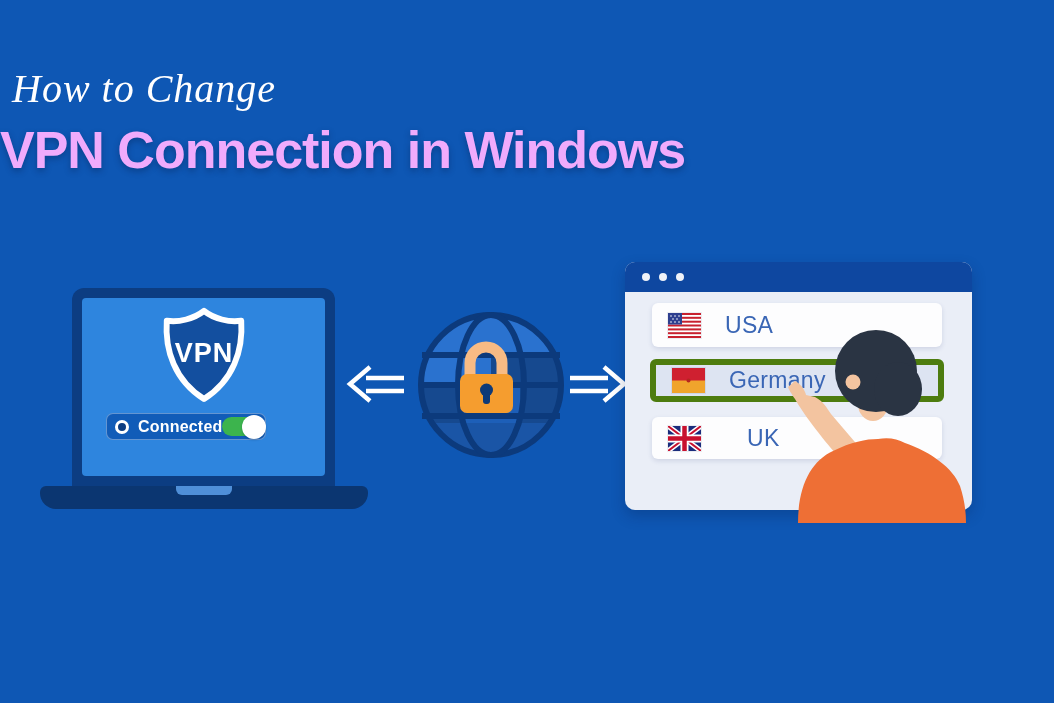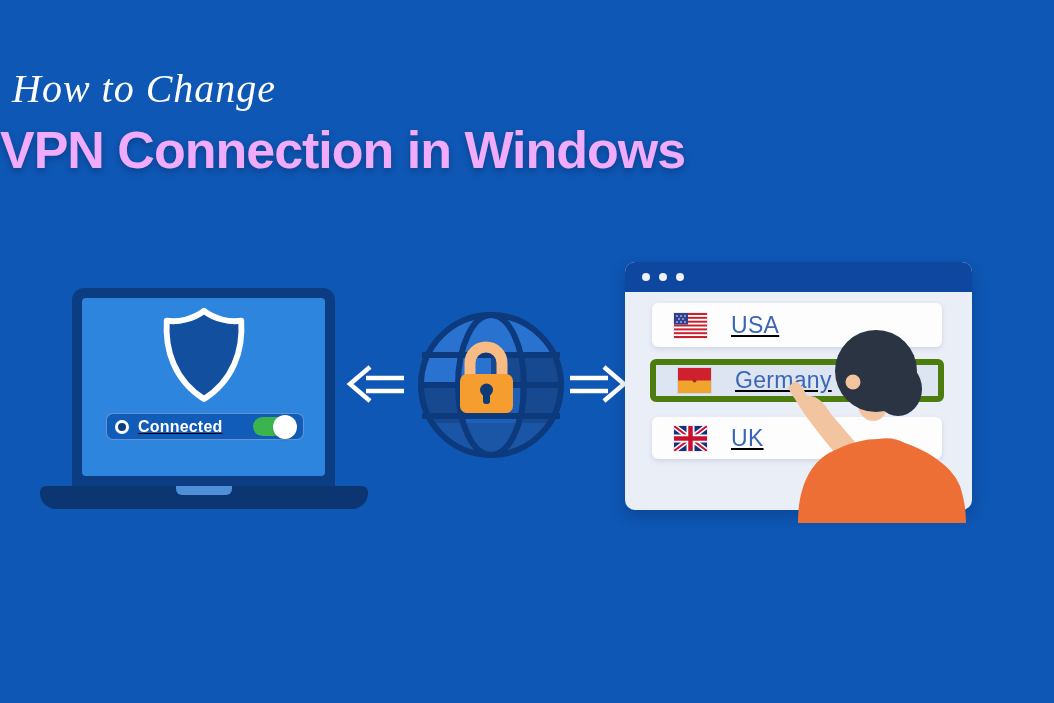--- a/index.html
+++ b/index.html
@@ -46,25 +46,24 @@
     position:absolute;left:136px;top:0;width:56px;height:9px;
     background:#4f8fd8;border-radius:0 0 6px 6px;
   }
   .shield-wrap{position:absolute;left:72px;top:8px;width:100px;height:98px;}
   .shield-wrap svg{position:absolute;left:0;top:0;}
   .shield-label{
     position:absolute;left:0;top:32px;width:100%;text-align:center;
     color:#fff;font-weight:bold;font-size:27px;letter-spacing:1px;
   }
   .status-row{
-    position:absolute;left:24px;width:198px;
+    position:absolute;left:24px;width:160px;
     background:#115cb8;border:1px solid rgba(255,255,255,.35);
     border-radius:7px;display:flex;align-items:center;box-sizing:border-box;
     padding:0 8px;
-    text-decoration:underline;
   }
   .status-row.row-connected{top:115px;height:27px;}
   .status-row.row-disconnected{top:147px;height:24px;}
   .radio-on{
     width:14px;height:14px;border-radius:50%;
     border:3.5px solid #fff;background:#0c3d82;box-sizing:border-box;flex:0 0 auto;
   }
   .radio-off{
     width:14px;height:14px;border-radius:50%;background:#fff;flex:0 0 auto;
   }
@@ -91,51 +90,52 @@
   .win-titlebar{
     position:absolute;left:0;top:0;width:100%;height:30px;
     background:#0e47a0;border-radius:10px 10px 0 0;
     display:flex;align-items:center;padding-left:17px;box-sizing:border-box;gap:9px;
   }
   .win-dot{width:8px;height:8px;border-radius:50%;background:#eef2f8;}
   .country-row{
     position:absolute;left:27px;width:290px;height:44px;
     background:#fdfdfe;border-radius:6px;
     box-shadow:0 2px 5px rgba(40,60,120,.14);
-    display:flex;align-items:center;padding-left:22px;box-sizing:border-box;text-decoration:underline;
+    display:flex;align-items:center;padding-left:16px;box-sizing:border-box;
   }
   .country-row.selected{
     left:25px;width:294px;background:#dde4f2;border:6px solid #4d7c0f;
     box-shadow:none;
   }
   .country-flag{width:33px;height:25px;flex:0 0 auto;box-shadow:0 0 0 1px rgba(20,40,90,.08);}
   .country-label{margin-left:24px;font-size:23px;color:#3a66b5;letter-spacing:.3px;}
   .row-usa{top:41px;}
   .row-germany{top:97px;height:43px;}
-  .row-uk{top:155px;height:42px;}
+  .row-uk{top:155px;height:42px;gap:22px;}
   
   .person{position:absolute;left:770px;top:328px;width:200px;height:195px;}
 </style>
 </head>
 <body>
 
 <div class="canvas">
 
   <div class="title-wrap">
     <div class="title-script">How to Change</div>
     <div class="title-main">VPN Connection in Windows</div>
   </div>
 
   <div class="laptop-frame">
     <div class="laptop-screen">
 
       <div class="shield-wrap">
         <svg width="100" height="98" viewBox="0 0 100 100">
           <path d="M50,5 C60,13 76,17 88,15 C90,45 80,76 50,95 C20,76 10,45 12,15 C24,17 40,13 50,5 Z" fill="#134f9f" stroke="#ffffff" stroke-width="6" stroke-linejoin="round"></path>
         </svg>
+        <div class="shield-label">VPN</div>
       </div>
 
       <div class="status-row row-connected">
         <span class="radio-on"></span>
         <span class="status-label">Connected</span>
         <span class="toggle">
           <span class="toggle-knob"></span>
         </span>
       </div>
 

